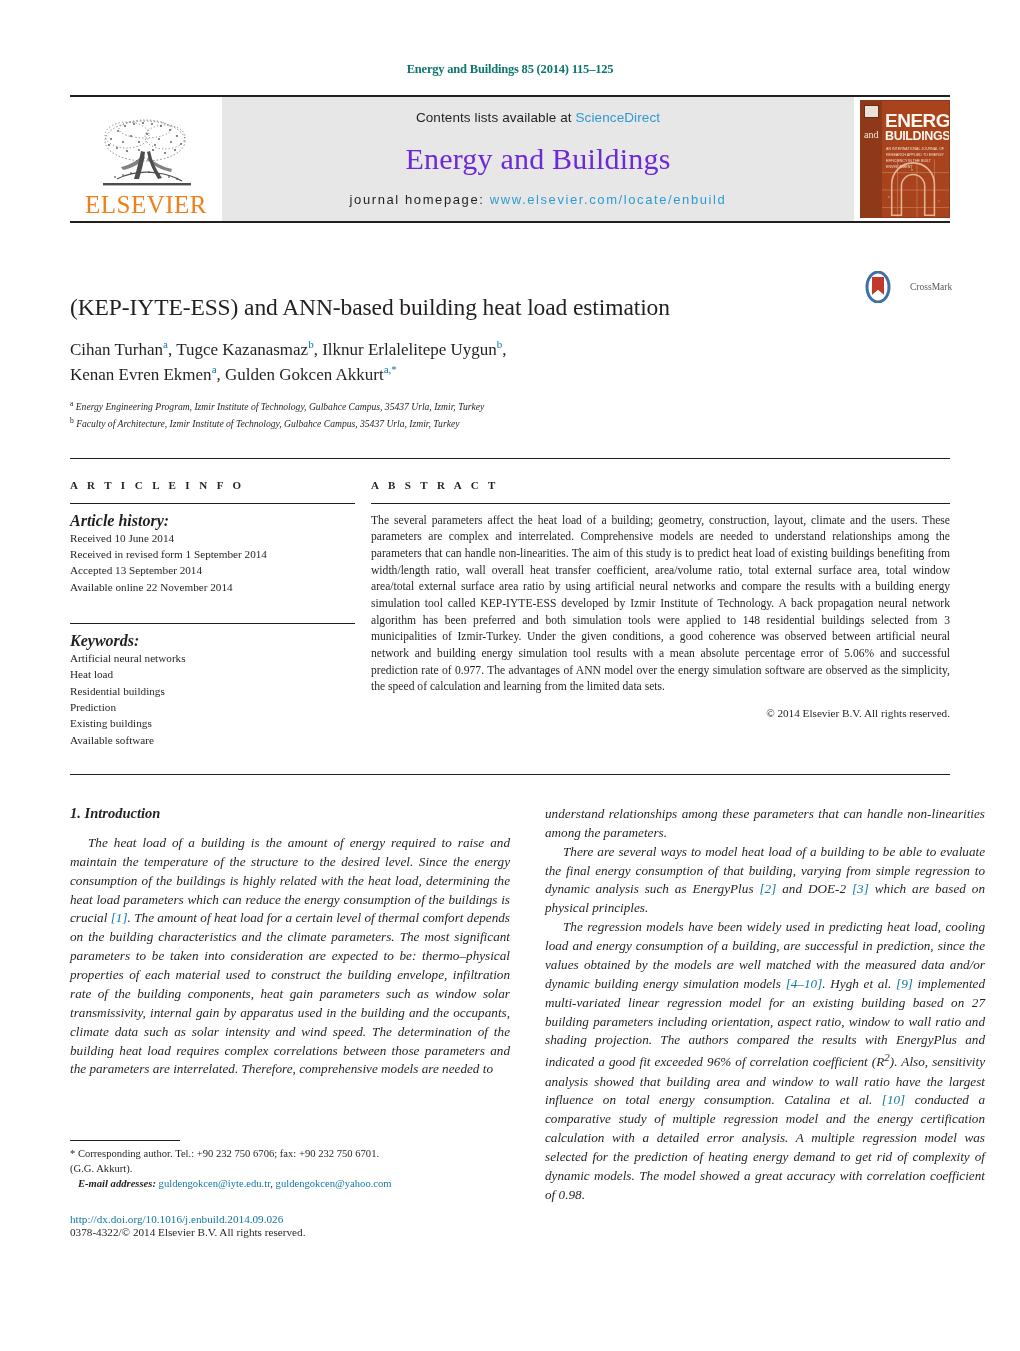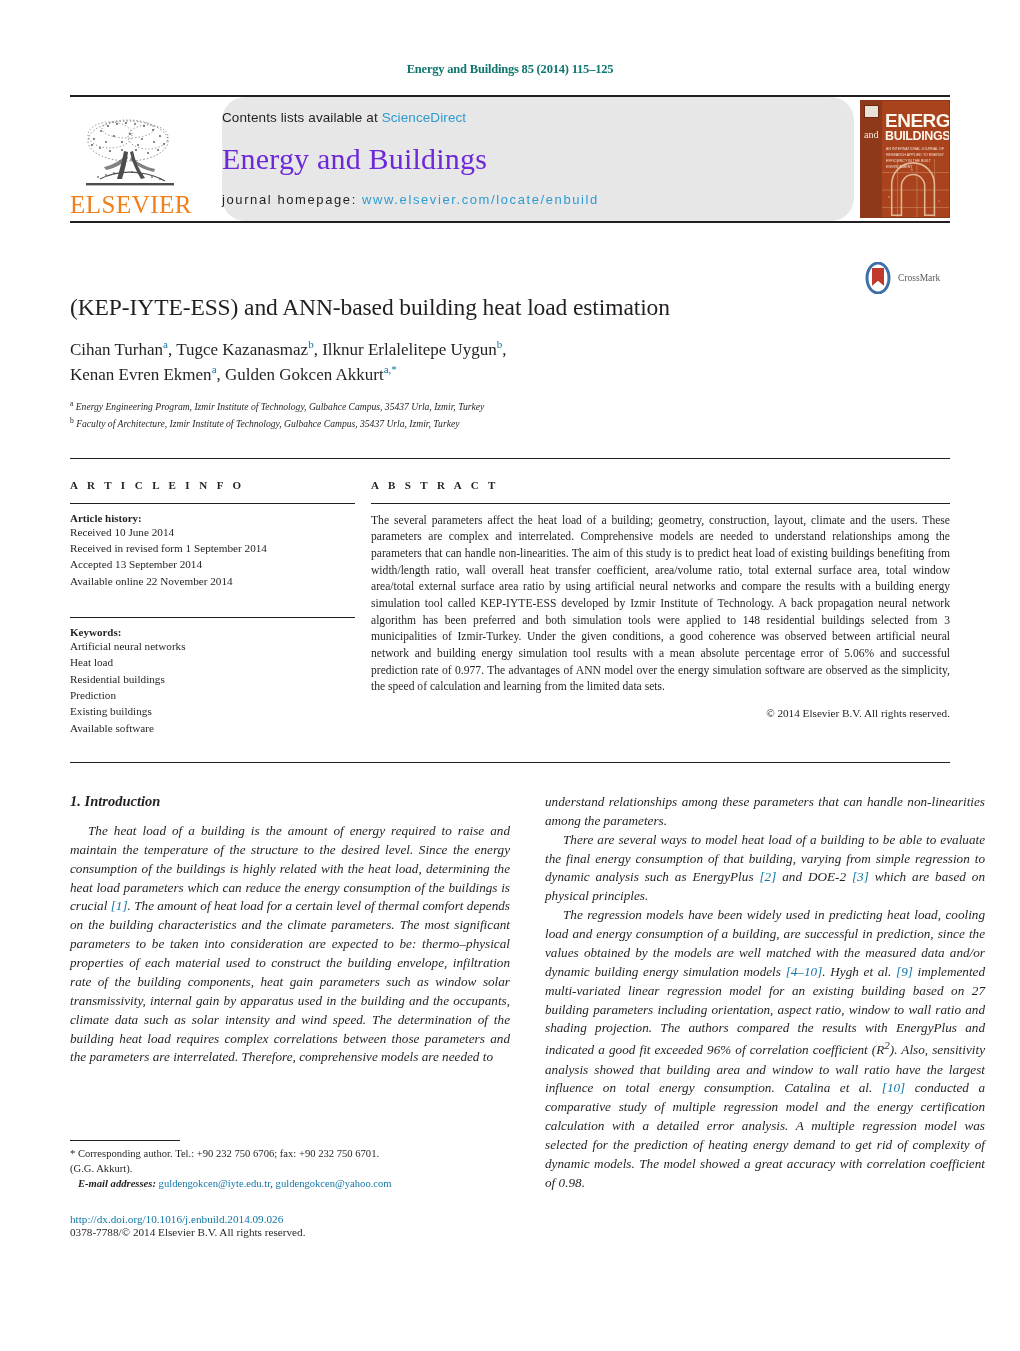--- a/index.html
+++ b/index.html
@@ -35,39 +35,40 @@
     display: flex;
     align-items: stretch;
     height: 124px;
   }
   .ms-left {
     width: 152px;
     flex: 0 0 152px;
     display: flex;
     flex-direction: column;
     justify-content: flex-end;
+    align-items: center;
     padding-bottom: 4px;
   }
   .tree-svg { display:block; }
   .elsevier-word {
     color: #f07f1a;
     font-family: "Liberation Serif", serif;
     font-size: 25px;
     letter-spacing: 0.5px;
     line-height: 1;
     margin-top: 1px;
   }
   .ms-center {
     flex: 1 1 auto;
     background: #e7e7e7;
     display: flex;
     flex-direction: column;
     justify-content: space-between;
+    align-items: center;
     padding: 13px 0 14px 0;
-    border-radius: 23px;
   }
   .contents-line {
     font-family: "Liberation Sans", sans-serif;
     font-size: 13.5px;
     color: #231f20;
     letter-spacing: 0.1px;
   }
   .contents-line a { color: #2e9bd1; text-decoration: none; }
   .journal-title {
     font-family: "Liberation Serif", serif;
@@ -156,25 +157,25 @@
     font-style: italic;
     font-size: 9.6px;
     line-height: 1.62;
     color: #231f20;
   }
   .affils sup { font-style: normal; font-size: 7.5px; }
 
   .crossmark {
     position: absolute;
     right: 62px;
-    top: 1px;
+    top: 10px;
     width: 96px;
     display: flex;
     align-items: center;
-    gap: 4px;
+    gap: 16px;
   }
   .crossmark .cm-label {
     font-family: "Liberation Serif", serif;
     font-size: 9.5px;
     color: #58595b;
   }
 
   
   .infoarea { padding: 0 70px; margin-top: 26px; }
   .hr-wide { border-top: 1px solid #231f20; }
@@ -185,22 +186,22 @@
   .secthead {
     font-family: "Liberation Serif", serif;
     font-weight: bold;
     font-size: 11px;
     letter-spacing: 3.4px;
     color: #231f20;
   }
   .thinrule { border-top: 1.4px solid #231f20; margin-top: 12px; }
   .info-group { margin-top: 8px; }
   .info-label {
-    font-weight: bold;
-    font-size: 11px; font-family: "Liberation Serif", serif;
+    font-style: italic; font-weight: bold;
+    font-size: 16px; font-family: "Liberation Serif", serif;
     color: #231f20;
   }
   .info-line {
     font-size: 11.2px; font-family: "Liberation Serif", serif;
     line-height: 1.46; color: #231f20;
   }
   .info-spacer { height: 16px; }
 
   .abstract-body {
     margin-top: 9px;
@@ -468,17 +469,17 @@
     <div class="fn-text">
       <div>* Corresponding author. Tel.: +90 232 750 6706; fax: +90 232 750 6701.</div>
       <div>(G.G. Akkurt).</div>
       <div>
         &nbsp;&nbsp;&nbsp;<span class="lbl">E-mail addresses:</span>
         <span class="mail">guldengokcen@iyte.edu.tr</span><span>, </span><span class="mail">guldengokcen@yahoo.com</span>
       </div>
     </div>
     <div class="doi-block">
       <div class="doi-link">http://dx.doi.org/10.1016/j.enbuild.2014.09.026</div>
-      <div class="issn-line">0378-7788/© 2014 Elsevier B.V. All rights reserved.</div>
+      <div class="issn-line">0378-4322/© 2014 Elsevier B.V. All rights reserved.</div>
     </div>
   </div>
 
 </div>
 
 </body></html>

